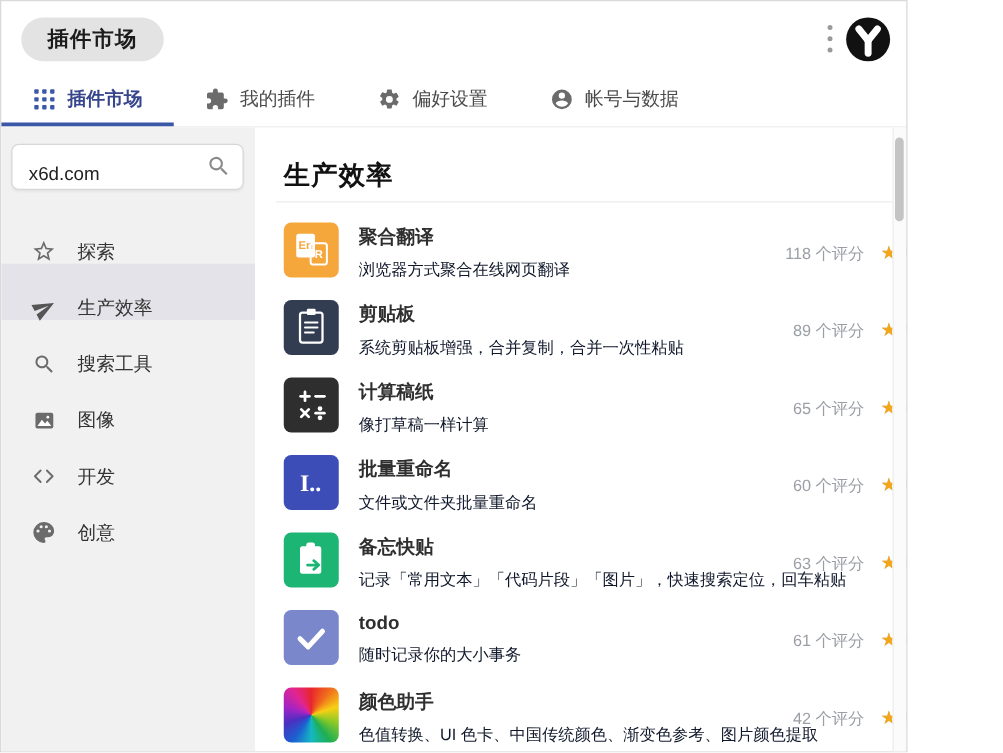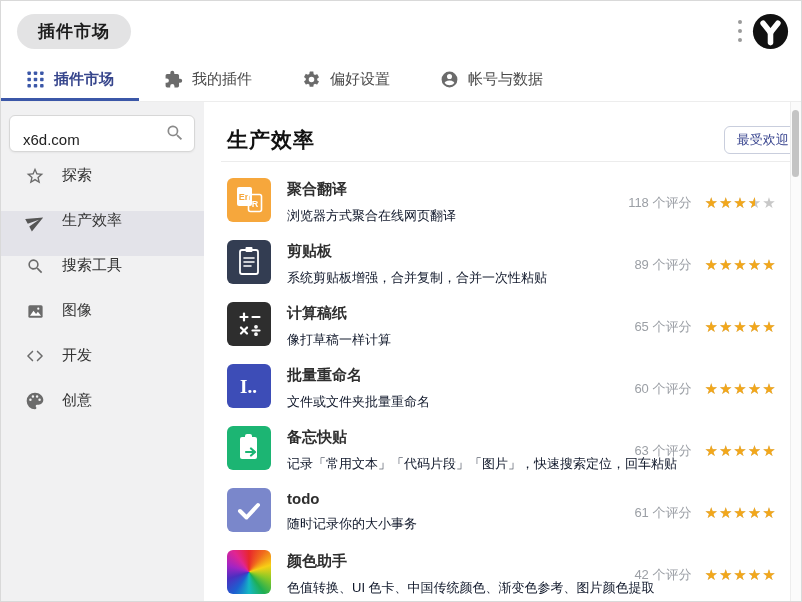--- a/index.html
+++ b/index.html
@@ -1,18 +1,18 @@
 <!DOCTYPE html>
 <html><head>
 <meta charset="utf-8">
 <style>
   * { margin:0; padding:0; box-sizing:border-box; }
   html,body { width:802px; height:602px; }
   body { font-family:"Liberation Sans","DejaVu Sans",sans-serif; background:#fff; }
-  .window { width:802px; height:602px; border:1px solid #d9d9d9; background:#fff; position:relative; overflow:hidden; }
+  .window { width:726px; height:602px; border:1px solid #d9d9d9; background:#fff; position:relative; overflow:hidden; }
 
   
   .topbar { height:60px; display:flex; align-items:center; justify-content:space-between; padding:0 12px 0 16px; }
   .badge { background:#e3e3e4; border-radius:18px; height:35px; display:flex; align-items:center; padding:0 21px; font-size:17px; font-weight:600; color:#1c1c1c; letter-spacing:1px; }
   .top-right { display:flex; align-items:center; gap:6px; }
   .kebab { display:flex; flex-direction:column; gap:5px; padding:6px 4px; cursor:pointer; }
   .kebab i { width:4px; height:4px; border-radius:50%; background:#9a9a9a; display:block; }
   .logo { width:37px; height:37px; }
 
   
@@ -22,21 +22,21 @@
   .tab.active { color:#36458c; font-weight:600; border-bottom-color:#3b57a8; }
 
   
   .content { position:relative; display:flex; height:500px; overflow:hidden; }
 
   
   .sidebar { width:203px; background:#f1f1f2; height:100%; flex:0 0 auto; }
   .searchbox { position:relative; margin:13px 9px 14px 8px; }
   .searchbox input { width:100%; height:37px; border:1px solid #d7d7d7; border-radius:6px; background:#fff; padding:12px 34px 0 13px; font-size:15px; color:#222; outline:none; box-shadow:0 1px 2px rgba(0,0,0,.05); font-family:inherit; }
   .searchbox .sicon { position:absolute; right:10px; top:8px; width:20px; height:20px; }
-  .side-item { height:45px; display:flex; align-items:flex-start; gap:17px; padding:0 12px 0 24px; font-size:15px; color:#333; cursor:pointer; }
+  .side-item { height:45px; display:flex; align-items:flex-end; gap:17px; padding:0 12px 0 24px; font-size:15px; color:#333; cursor:pointer; }
   .side-item.selected { background:#e3e3e9; }
   .side-item .icn { width:20px; height:20px; display:flex; align-items:center; justify-content:center; }
 
   
   .main { flex:1; background:#fff; padding:0 30px 0 23px; position:relative; }
   .main-head { display:flex; align-items:center; justify-content:space-between; padding-top:17px; height:59px; }
   .page-title { font-size:21px; font-weight:700; color:#111; letter-spacing:1px; }
   .sort-btn { display:flex; align-items:center; gap:10px; border:1px solid #c9cedd; background:#fff; border-radius:6px; height:28px; padding:0 10px 0 12px; font-size:13px; color:#39458f; cursor:pointer; font-family:inherit; }
   .divider { border-bottom:1px solid #ececec; margin:0 -12px 0 -6px; }
   .plist { padding-top:9px; }

